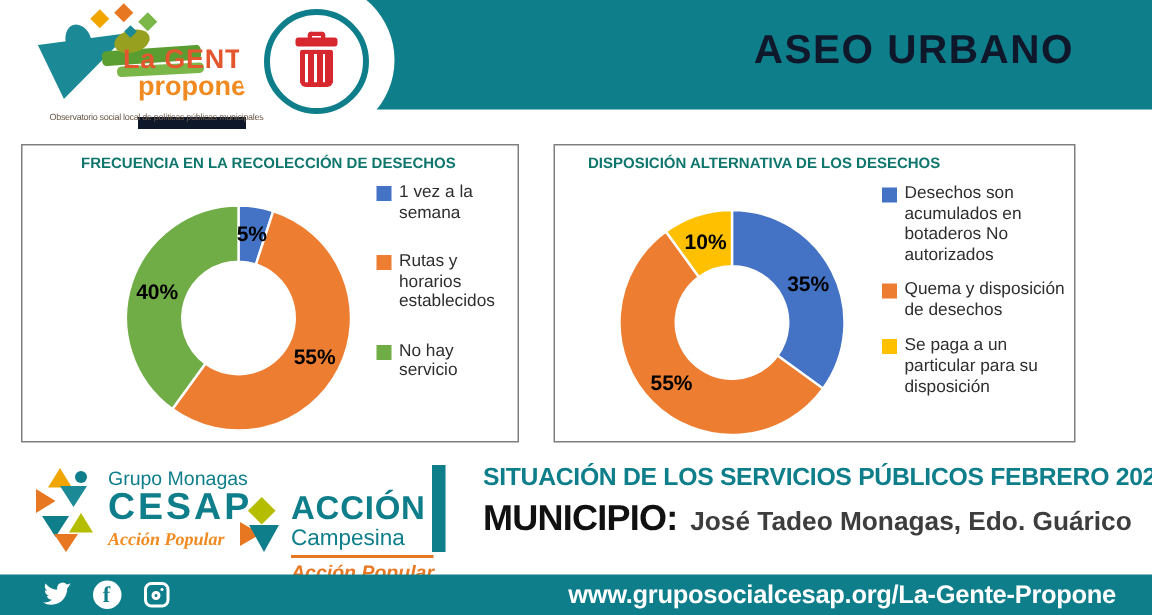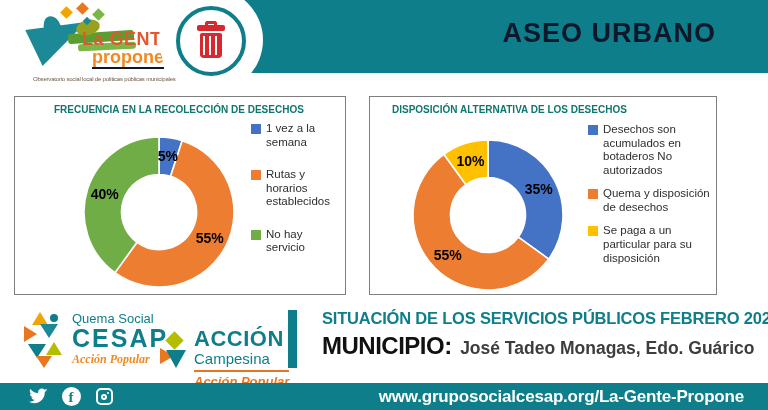--- a/index.html
+++ b/index.html
@@ -26,21 +26,21 @@
   .lg-strip1 { position:absolute; left:44px; top:26px; width:66px; height:10px; background:#5a9e32; border-radius:3px; transform:rotate(-4deg); }
   .lg-strip2 { position:absolute; left:54px; top:37px; width:58px; height:7px; background:#7ab648; border-radius:3px; transform:rotate(-3deg); }
   .lg-hand { position:absolute; left:52px; top:14px; width:24px; height:15px; background:#97a11f; border-radius:50%; transform:rotate(-15deg); }
   .diam { position:absolute; width:9px; height:9px; transform:rotate(45deg); }
   .d1 { left:38px; top:2px; background:#f0a500; }
   .d2 { left:54px; top:-2px; background:#e87722; }
   .d3 { left:70px; top:4px; background:#7ab648; }
   .d4 { left:60px; top:12px; background:#1b8a96; width:6px; height:6px; }
   .lg-text { position:absolute; left:58px; top:24px; text-align:left; line-height:1; }
   .lg-line1 { display:block; font-size:18px; font-weight:bold; color:#e4572e; letter-spacing:0.5px; }
-  .lg-line2 { display:inline-block; font-size:18px; font-weight:bold; color:#f08a21; border-bottom:2px solid #0f172a; padding-bottom:1px; margin-left:10px; }
+  .lg-line2 { display:inline-block; font-size:18px; font-weight:bold; color:#f08a21; border-bottom:8px solid #0f172a; padding-bottom:12px; margin-left:10px; }
   .lg-tagline { position:absolute; left:9px; top:70px; width:150px; font-size:6px; color:#6b5a4a; white-space:nowrap; letter-spacing:-0.2px; }
 
   
   .panel { position:absolute; top:96px; height:199px; background:#ffffff; border:1px solid #7f7f7f; }
   .panel.p0 { left:14px;  width:332px; }
   .panel.p1 { left:369px; width:348px; }
   .panel h2 { margin:7px auto 0 auto; text-align:left; font-size:10px; font-weight:bold; color:#0f766e; line-height:1.25; }
   .panel.p0 h2 { max-width:252px; }
   .panel.p1 h2 { max-width:302px; }
   .donut { position:absolute; }
@@ -191,21 +191,21 @@
       <div class="cesap-glyph">
         <div class="g-tri cg1"></div>
         <div class="g-tri cg2"></div>
         <div class="g-tri cg3"></div>
         <div class="g-tri cg4"></div>
         <div class="g-tri cg5"></div>
         <div class="g-tri cg6"></div>
         <div class="cg7"></div>
       </div>
       <div class="cesap-text">
-        <span class="cesap-l1">Quema Social</span>
+        <span class="cesap-l1">Grupo Monagas</span>
         <span class="cesap-l2">CESAP</span>
         <span class="cesap-l3">Acción Popular</span>
       </div>
     </div>
 
     <div class="accionc">
       <div class="ac-glyph">
         <div class="ag1"></div>
         <div class="g-tri ag2"></div>
         <div class="g-tri ag3"></div>

